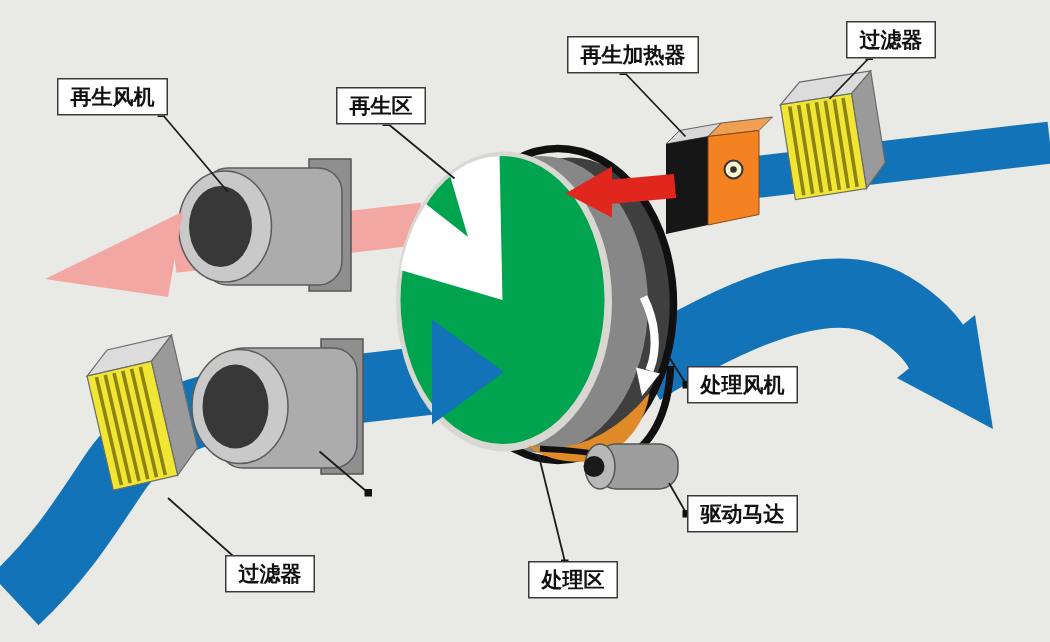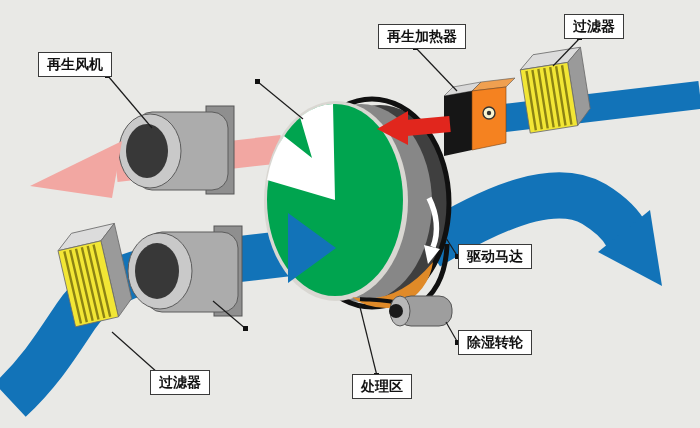--- a/index.html
+++ b/index.html
@@ -122,20 +122,21 @@
       <rect x="577" y="35" width="5" height="5"></rect>
       <rect x="455" y="254" width="5" height="5"></rect>
       <rect x="455" y="340" width="5" height="5"></rect>
       <rect x="374" y="373" width="5" height="5"></rect>
       <rect x="243" y="326" width="5" height="5"></rect>
       <rect x="155" y="370" width="5" height="5"></rect>
     </g>
   </svg>
 
   <div class="label" style="left:38px;top:52px;text-align:center;">再生风机</div>
+  <div class="label" style="left:224px;top:58px;">再生区</div>
   <div class="label" style="left:344px;top:24px;margin-left:34px;">再生加热器</div>
   <div class="label" style="left:564px;top:14px;">过滤器</div>
-  <div class="label" style="left:458px;top:244px;">驱动马达</div>
-  <div class="label" style="left:458px;top:330px;">除湿转轮</div>
+  <div class="label" style="left:458px;top:244px;">处理风机</div>
+  <div class="label" style="left:458px;top:330px;">驱动马达</div>
   <div class="label" style="left:352px;top:374px;">处理区</div>
   <div class="label" style="left:150px;top:370px;">过滤器</div>
 
 </div>
 
 </body></html>

